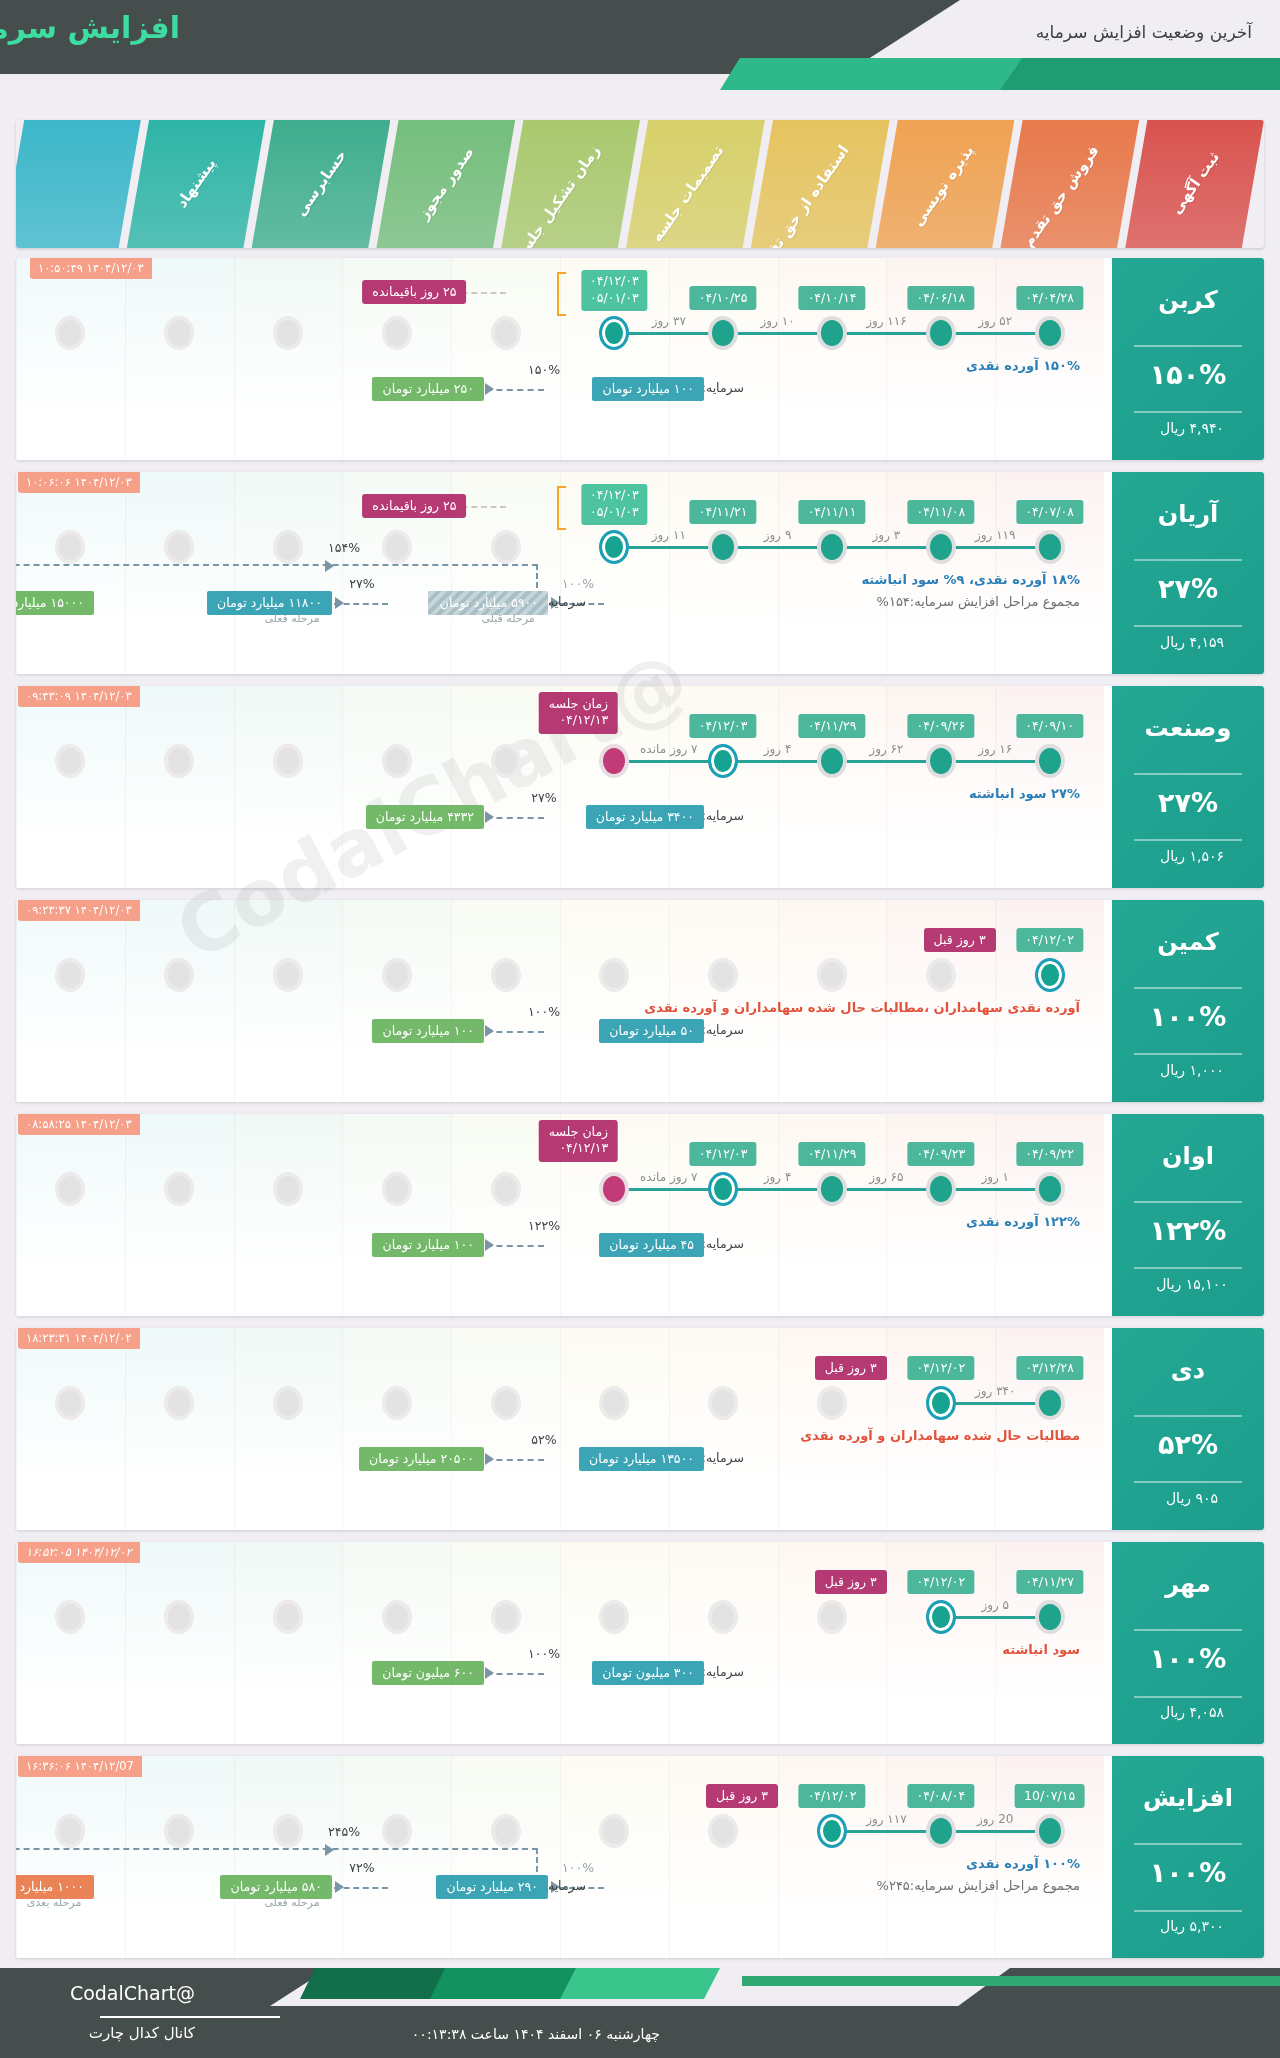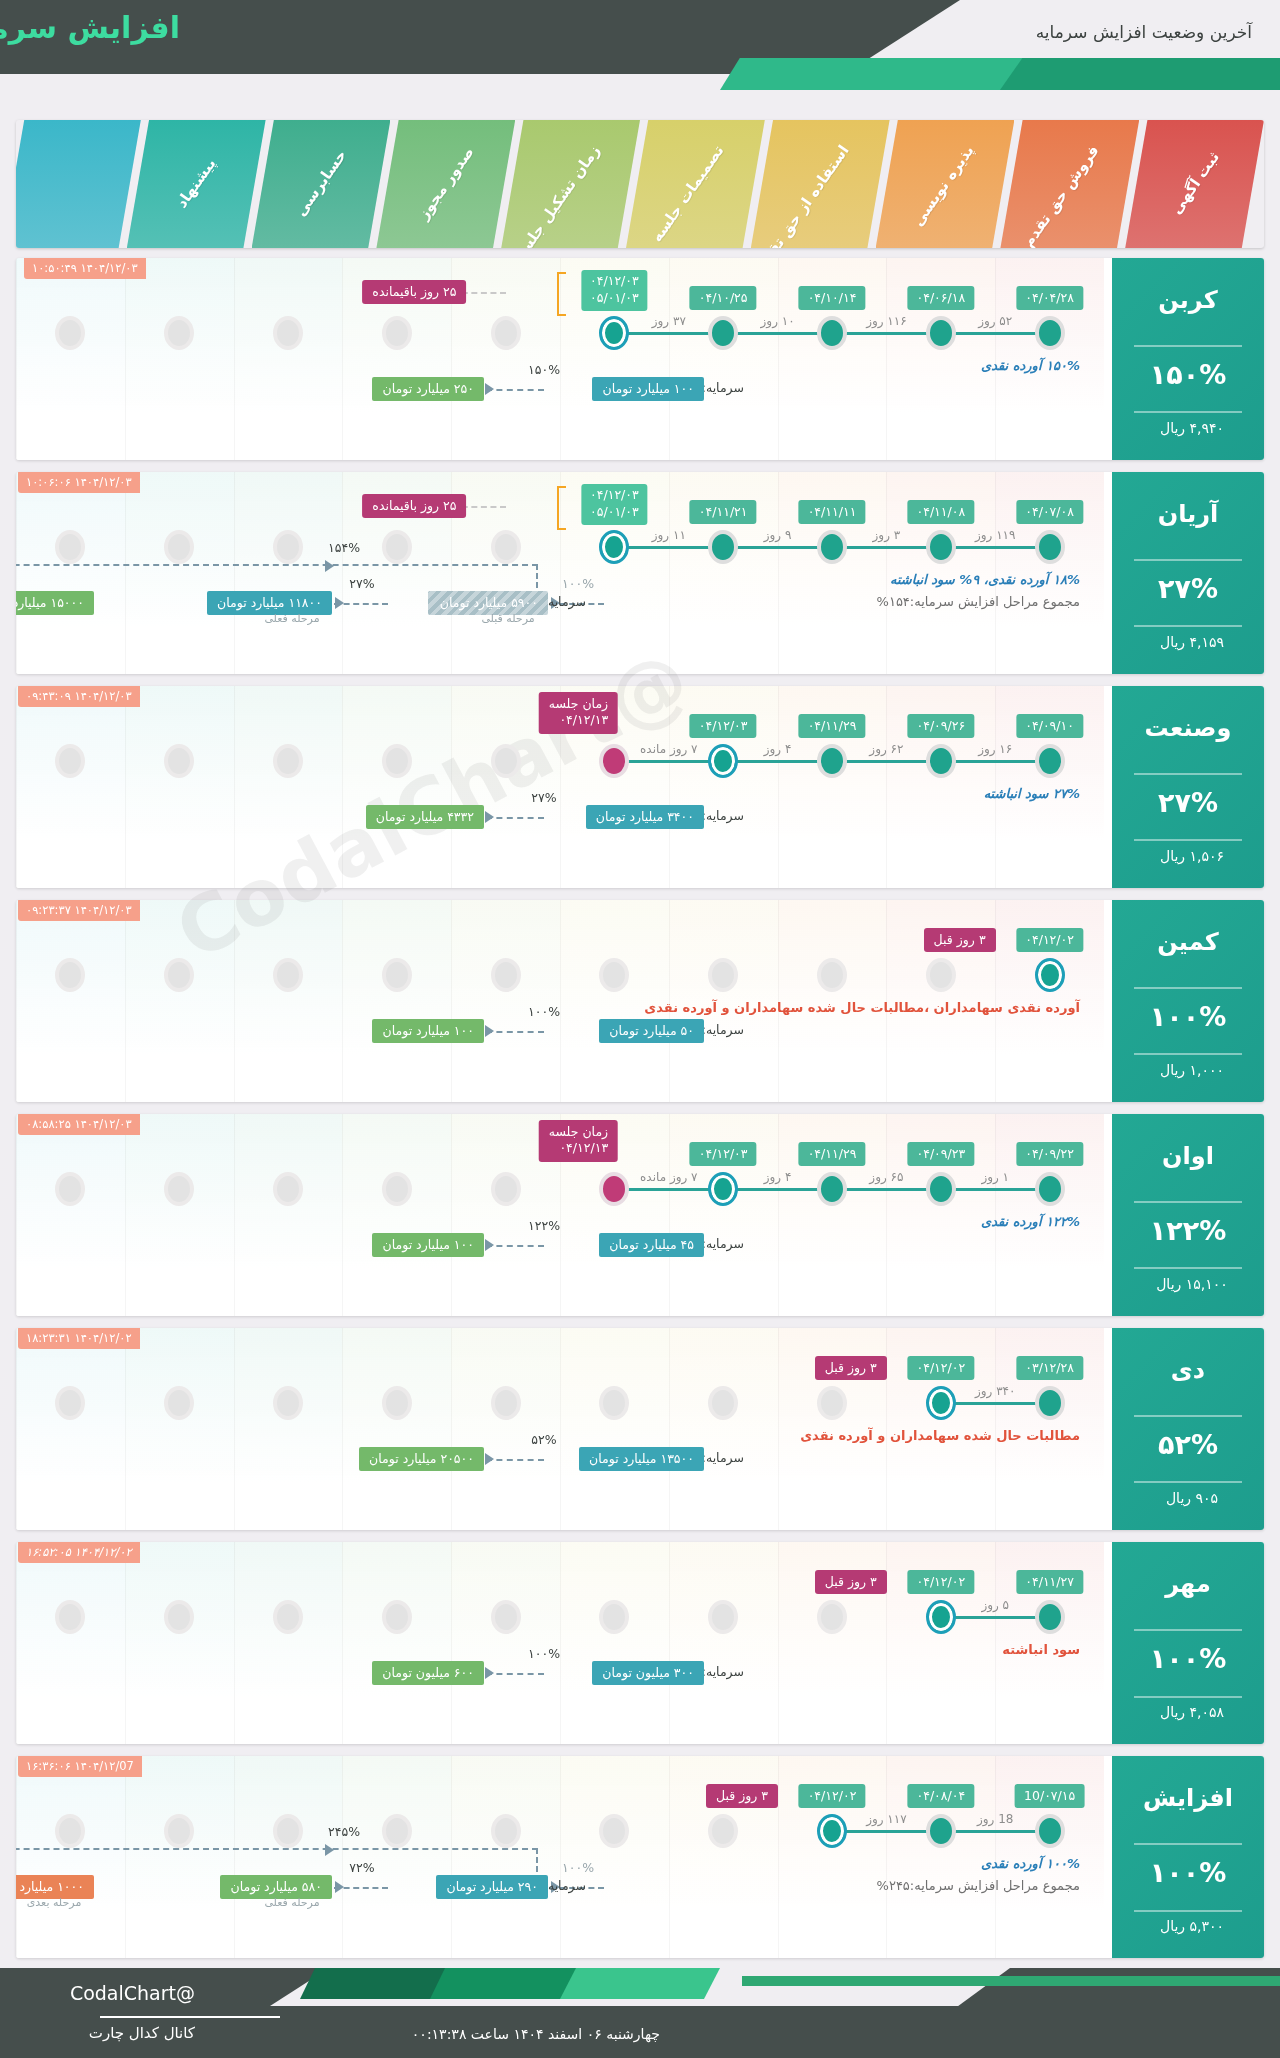--- a/index.html
+++ b/index.html
@@ -99,21 +99,21 @@
   .dash-conn{
     position:absolute;border-top:2px dashed #c9c9c9;height:0;z-index:1;
   }
   .brace{
     position:absolute;border:2px solid #f5a623;border-right:none;
     width:7px;z-index:4;
   }
   .note{
     position:absolute;font-size:13px;white-space:nowrap;font-weight:bold;z-index:4;
   }
-  .note.blue{color:#2a7fb8;font-style:italic;}
+  .note.blue{color:#2a7fb8;}
   .note.red{color:#e1533c;}
   .note.grey{color:#6f6f6f;font-weight:normal;}
   
   .cap{
     position:absolute;color:#ffffff;font-size:12.5px;
     padding:4px 10px 5px;border-radius:2px;white-space:nowrap;z-index:4;
   }
   .cap.teal{background:#3ba5b5;}
   .cap.green{background:#74b96a;}
   .cap.orange{background:#ea8356;}
@@ -228,21 +228,21 @@
           <div class="col" style="background: linear-gradient(rgba(232, 121, 75, 0.08) 0%, rgb(255, 255, 255) 78%);"></div>
           <div class="col" style="background: linear-gradient(rgba(239, 162, 82, 0.08) 0%, rgb(255, 255, 255) 78%);"></div>
           <div class="col" style="background: linear-gradient(rgba(229, 196, 95, 0.08) 0%, rgb(255, 255, 255) 78%);"></div>
           <div class="col" style="background: linear-gradient(rgba(215, 208, 106, 0.08) 0%, rgb(255, 255, 255) 78%);"></div>
           <div class="col" style="background: linear-gradient(rgba(169, 201, 110, 0.08) 0%, rgb(255, 255, 255) 78%);"></div>
           <div class="col" style="background: linear-gradient(rgba(116, 190, 124, 0.08) 0%, rgb(255, 255, 255) 78%);"></div>
           <div class="col" style="background: linear-gradient(rgba(63, 174, 142, 0.08) 0%, rgb(255, 255, 255) 78%);"></div>
           <div class="col" style="background: linear-gradient(rgba(46, 181, 166, 0.08) 0%, rgb(255, 255, 255) 78%);"></div>
           <div class="col" style="background: linear-gradient(rgba(59, 183, 201, 0.08) 0%, rgb(255, 255, 255) 78%);"></div>
         </div>
-        <div class="ts-badge" style="right: auto; left: 8px;">۱۴۰۴/۱۲/۰۳ ۱۰:۵۰:۴۹</div>
+        <div class="ts-badge" style="right: auto; left: 14px;">۱۴۰۴/۱۲/۰۳ ۱۰:۵۰:۴۹</div>
         <div class="track" style="top: 58px;">
           <div class="line" style="left: 598.4px; width: 435.2px;"></div>
           <div class="node" style="left: 54.4px;"></div>
           <div class="node" style="left: 163.2px;"></div>
           <div class="node" style="left: 272px;"></div>
           <div class="node" style="left: 380.8px;"></div>
           <div class="node" style="left: 489.6px;"></div>
           <div class="node on" style="left: 1033.6px;"></div>
           <div class="dbox" style="right: 54.4px; top: -30px;">۰۴/۰۴/۲۸</div>
           <div class="node on" style="left: 924.8px;"></div>
@@ -625,21 +625,21 @@
           <div class="node" style="left: 380.8px;"></div>
           <div class="node" style="left: 489.6px;"></div>
           <div class="node" style="left: 598.4px;"></div>
           <div class="node" style="left: 707.2px;"></div>
           <div class="node on" style="left: 1033.6px;"></div>
           <div class="dbox" style="right: 54.4px; top: -30px;">10/۰۷/۱۵</div>
           <div class="node on" style="left: 924.8px;"></div>
           <div class="dbox" style="right: 163.2px; top: -30px;">۰۴/۰۸/۰۴</div>
           <div class="node cur" style="left: 816px;"></div>
           <div class="dbox" style="right: 272px; top: -30px;">۰۴/۱۲/۰۲</div>
-          <div class="gap" style="right: 108.8px; top: -2px;">18 روز</div>
+          <div class="gap" style="right: 108.8px; top: -2px;">20 روز</div>
           <div class="gap" style="right: 217.6px; top: -2px;">۱۱۷ روز</div>
           <div class="pink-badge" style="right: 362px; top: -30px;">۳ روز قبل</div>
         </div>
         <div class="note blue" style="right: 24px; top: 100px;">۱۰۰% آورده نقدی</div>
         <div class="note grey" style="right: 24px; top: 122px;">مجموع مراحل افزایش سرمایه:۲۴۵%</div>
         <div class="cap-label" style="right: 518px; top: 122px;">سرمایه:</div>
         <div class="cap teal" style="right: 556px; top: 119px;">۲۹۰ میلیارد تومان</div>
         <div class="cap green" style="right: 772px; top: 119px;">۵۸۰ میلیارد تومان</div>
         <div class="stage-lbl" style="right: 812px; top: 140px;">مرحله فعلی</div>
         <div class="cap orange" style="right: 1010px; top: 119px;">۱۰۰۰ میلیارد تومان</div>

